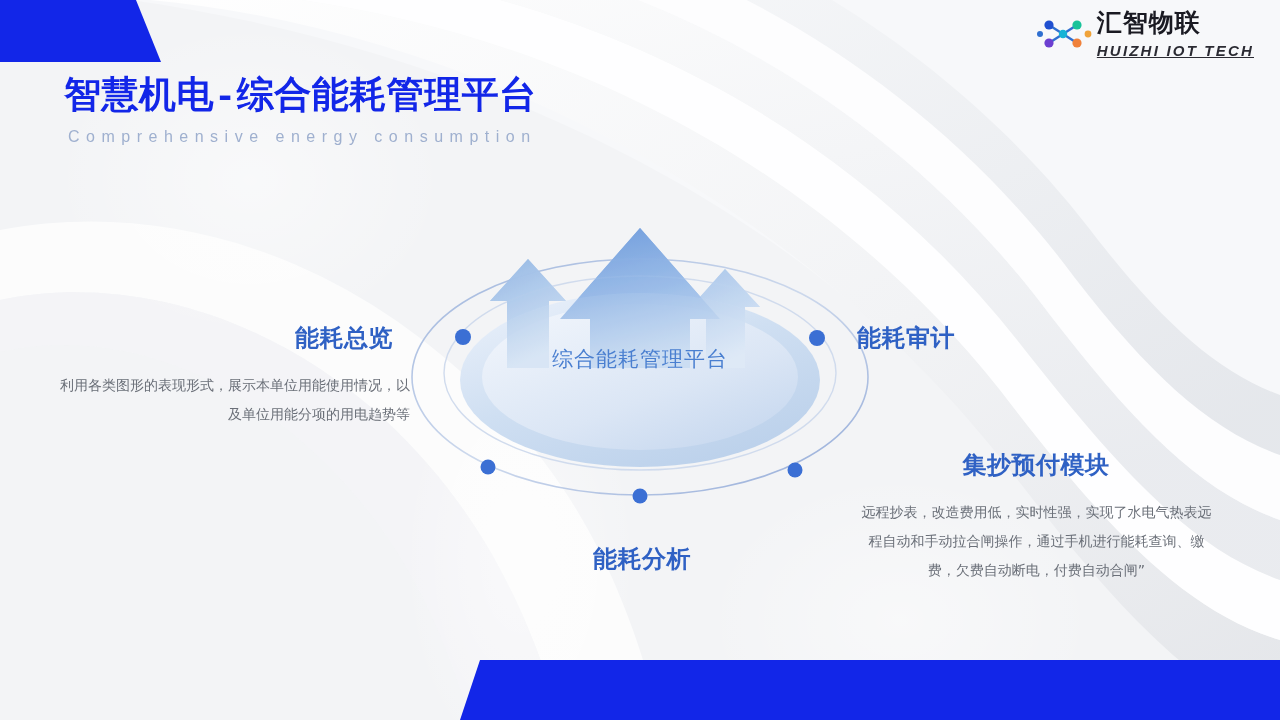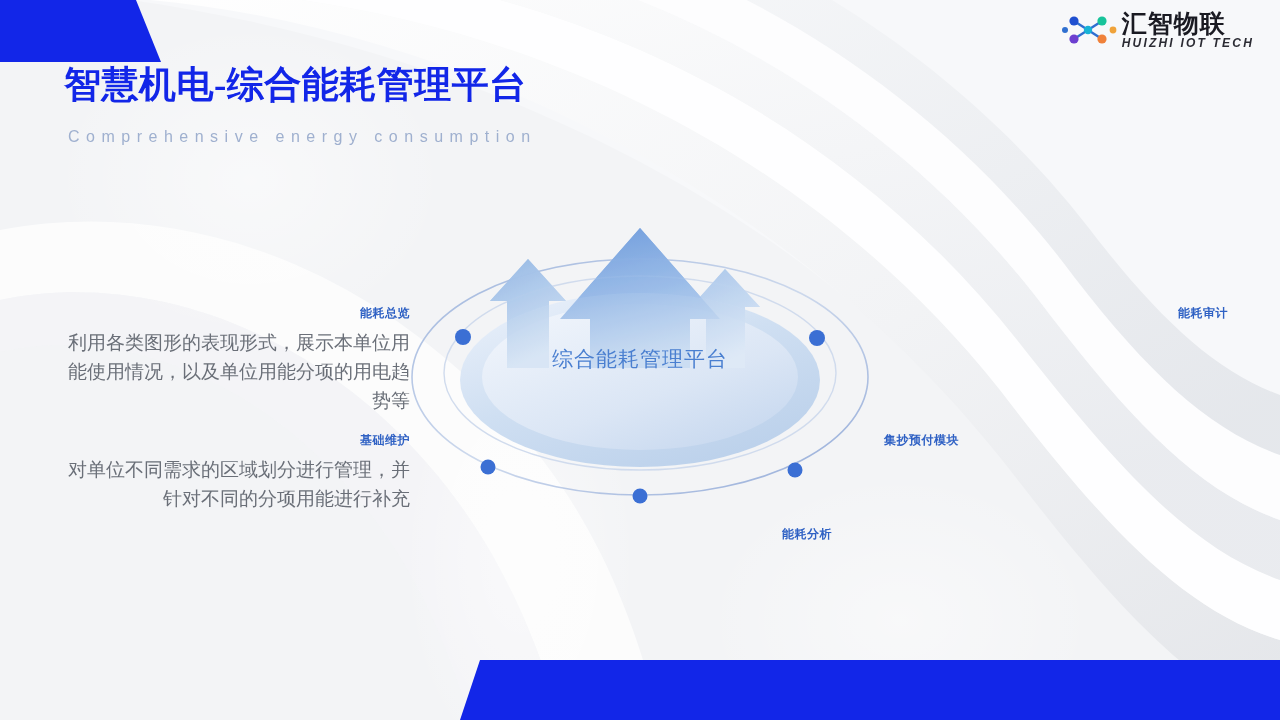--- a/index.html
+++ b/index.html
@@ -17,49 +17,49 @@
   .bg-svg{position:absolute;inset:0;width:1280px;height:720px;}
 
   
   .corner-svg{position:absolute;inset:0;width:1280px;height:720px;pointer-events:none;}
 
   
   .logo{position:absolute;top:10px;right:26px;display:flex;align-items:center;gap:1px;}
   .logo-text{display:flex;flex-direction:column;line-height:1;}
   .logo-cn{font-size:25px;font-weight:bold;color:#1a1a22;letter-spacing:1px;
     font-family:"DejaVu Sans","Liberation Sans",sans-serif;}
-  .logo-en{font-size:12px;font-weight:bold;color:#2b2b33;letter-spacing:2.2px;
-    margin-top:1px;font-style:italic;}
-
-  
-  .title{position:absolute;left:64px;top:60px;font-size:37px;font-weight:bold;
+  .logo-en{font-size:15px;font-weight:bold;color:#2b2b33;letter-spacing:2.2px;
+    margin-top:8px;font-style:italic;text-decoration:underline;}
+
+  
+  .title{position:absolute;left:64px;top:70px;font-size:37px;font-weight:bold;
     color:#1226e8;letter-spacing:0.5px;white-space:nowrap;
-    font-family:Liberation Serif, serif;}
+    font-family:Liberation Mono, monospace;}
   .subtitle{position:absolute;left:68px;top:128px;font-size:16px;color:#9fb0cf;
     letter-spacing:6.5px;white-space:nowrap;font-weight:400;}
 
   
   .center-svg{position:absolute;left:390px;top:215px;width:500px;height:310px;}
   .center-label{position:absolute;left:440px;top:345px;width:400px;text-align:center;
     font-size:21px;font-weight:normal;color:#4a7fd0;letter-spacing:1px;
     font-family:"DejaVu Sans","Liberation Sans",sans-serif;}
 
   
   .blk{position:absolute;}
-  .blk h3{margin:0;font-size:12px;font-weight:bold;color:#2f61c4;letter-spacing:0.5px;
+  .blk h3{margin:17px;font-size:24px;font-weight:bold;color:#2f61c4;letter-spacing:0.5px;
     font-family:Liberation Sans, sans-serif;}
-  .blk p{margin:6px 0 0 1px;font-size:19px;line-height:29px;color:#6a6f78;
+  .blk p{margin:6px 0 0 1px;font-size:14px;line-height:29px;color:#6a6f78;
     font-family:"DejaVu Sans","Liberation Sans",sans-serif;}
 
   .blk-overview{left:55px;top:305px;width:355px;text-align:right;}
   .blk-maint{left:55px;top:432px;width:355px;text-align:right;}
-  .blk-audit{left:868px;top:305px;width:360px;text-align:right;}
-  .blk-prepay{left:884px;top:432px;width:360px;text-align:left;}
+  .blk-audit{left:840px;top:305px;width:360px;text-align:left;}
+  .blk-prepay{left:856px;top:432px;width:360px;text-align:center;}
   .blk-analysis{left:452px;top:526px;width:380px;text-align:center;}
-  .blk-analysis h3{text-align:right;}
+  .blk-analysis h3{text-align:center;}
 </style>
 </head>
 <body>
 
 <div id="slide">
 
   <svg class="bg-svg" viewBox="0 0 1280 720">
     <defs>
       <linearGradient id="rib1" x1="0" y1="0" x2="1" y2="1">
         <stop offset="0%" stop-color="#ffffff"></stop>
@@ -192,30 +192,27 @@
     <circle cx="250" cy="281" r="7.5" fill="#3b6fd4"></circle>
   </svg>
 
   <div class="center-label">综合能耗管理平台</div>
 
   <div class="blk blk-overview">
     <h3>能耗总览</h3>
     <p>利用各类图形的表现形式，展示本单位用能使用情况，以及单位用能分项的用电趋势等</p>
   </div>
 
-  <div class="blk blk-maint">
-    <h3>基础维护</h3>
-    <p>对单位不同需求的区域划分进行管理，并针对不同的分项用能进行补充</p>
-  </div>
 
   <div class="blk blk-audit">
     <h3>能耗审计</h3>
   </div>
 
   <div class="blk blk-prepay">
     <h3>集抄预付模块</h3>
+    <p>远程抄表，改造费用低，实时性强，实现了水电气热表远程自动和手动拉合闸操作，通过手机进行能耗查询、缴费，欠费自动断电，付费自动合闸”</p>
   </div>
 
   <div class="blk blk-analysis">
     <h3>能耗分析</h3>
   </div>
 
 </div>
 
 </body></html>

